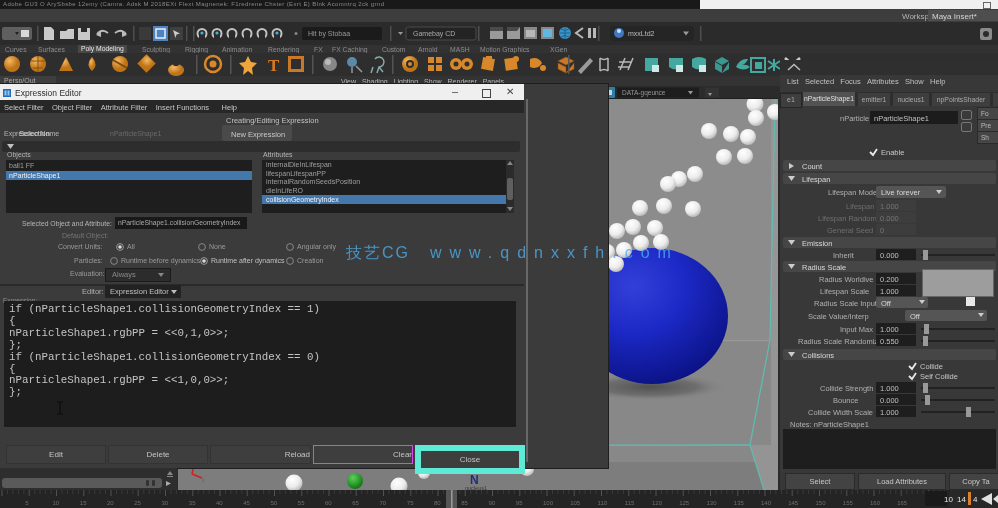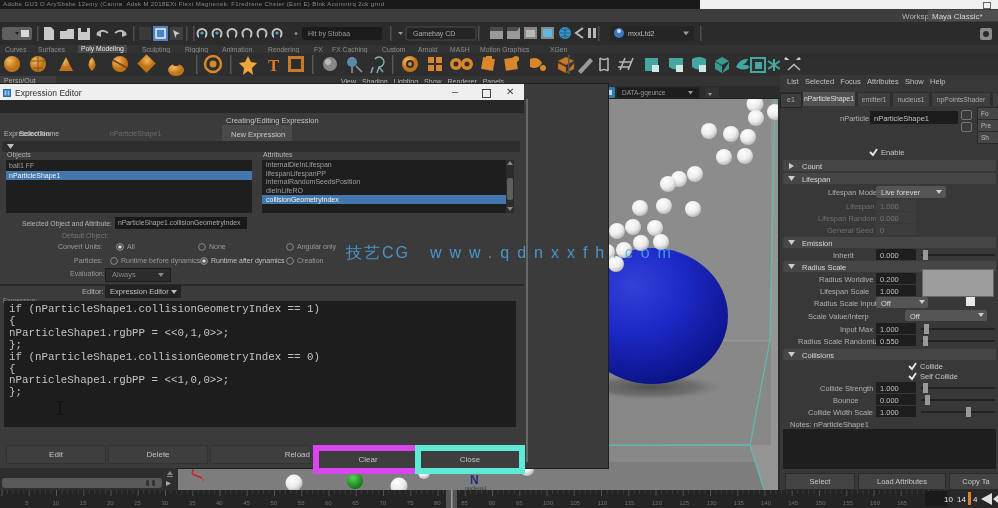--- a/index.html
+++ b/index.html
@@ -13,21 +13,21 @@
 <div id="app">
 
 <div class="abs" id="titlebar" style="left:0;top:0;width:998px;height:9px;background:#191919;"></div>
 <div class="abs txt" style="left:3px;top:1px;font-size:6px;color:#8a8a8a;letter-spacing:.4px;">Adobe GU3 O ArySbsbe 12emy (Camra. Adsk M 2018EXt Flext Magnenek: F1redrene Chster (Exrt E) Blnk Acomntrq 2ck grnd</div>
 <div class="abs" style="left:700px;top:0;width:298px;height:9px;background:#f0f0f0;"></div>
 <div class="abs" style="left:983px;top:2px;width:6px;height:5px;border:1px solid #666;"></div>
 
 <div class="abs" id="menubar" style="left:0;top:9px;width:998px;height:13px;background:#3d3d3d;"></div>
 <div class="abs txt" style="left:886px;top:12px;font-size:8px;color:#b5b5b5;margin-left:16px;">Workspace</div>
 <div class="abs" style="left:928px;top:10px;width:70px;height:11px;background:#4e4e4e;"></div>
-<div class="abs txt" style="left:932px;top:12px;font-size:8px;color:#d5d5d5;">Maya Classic*</div>
+<div class="abs txt" style="left:932px;top:12px;font-size:8px;color:#d5d5d5;">Maya Insert*</div>
 
 <div class="abs" id="statusbar" style="left:0;top:22px;width:998px;height:23px;background:#2b2b2b;"></div>
 <svg class="abs" style="left:0;top:22px;" width="998" height="23">
   <rect x="2" y="5" width="30" height="13" rx="2" fill="#5f5f5f"></rect>
   <rect x="21" y="8" width="8" height="7" fill="#d8d8d8"></rect>
   <path d="M15 10 l4 0 -2 3 z" fill="#222"></path>
   <g fill="#4e4e4e">
         <rect x="37" y="4" width="1.5" height="15"></rect>
         <rect x="133" y="4" width="1.5" height="15"></rect>
         <rect x="186" y="4" width="1.5" height="15"></rect>
@@ -339,20 +339,21 @@
         <rect x="0" y="1" width="8" height="8" fill="#1d6fb8"></rect>
         <rect x="1.5" y="2.5" width="2" height="5" fill="#9cc4e4"></rect>
         <rect x="4.5" y="2.5" width="2" height="5" fill="#9cc4e4"></rect>
       </svg>
   <div class="abs txt" style="left:15px;top:3.5px;font-size:8.5px;color:#2e2e2e;">Expression Editor</div>
   <div class="abs txt" style="left:452px;top:1px;font-size:11px;color:#444;">–</div>
   <div class="abs" style="left:482px;top:5px;width:7px;height:7px;border:1px solid #444;"></div>
   <div class="abs txt" style="left:506px;top:2px;font-size:10px;color:#444;">✕</div>
 
   <div class="abs" style="left:0;top:16px;width:524px;height:13px;background:#272727;"></div>
+  <div class="abs txt" style="left:4px;top:19px;font-size:7.5px;color:#c6c6c6;">Select Filter&nbsp;&nbsp;&nbsp;&nbsp;Object Filter&nbsp;&nbsp;&nbsp;&nbsp;Attribute Filter&nbsp;&nbsp;&nbsp;&nbsp;Insert Functions&nbsp;&nbsp;&nbsp;&nbsp;&nbsp;&nbsp;Help</div>
 
   <div class="abs txt" style="left:226px;top:32px;font-size:7.5px;color:#c2c2c2;">Creating/Editing Expression</div>
   <div class="abs txt" style="left:4px;top:46px;font-size:7px;color:#b5b5b5;">Expression Name</div>
   <div class="abs txt" style="left:110px;top:46px;font-size:7px;color:#6a6a6a;">nParticleShape1</div>
   <div class="abs" style="left:222px;top:41px;width:70px;height:16px;background:#4a4a4a;border-radius:2px;"></div>
   <div class="abs txt" style="left:231px;top:45.5px;font-size:7.5px;color:#c8c8c8;">New Expression</div>
 
   <div class="abs" style="left:2px;top:57px;width:518px;height:11px;background:#2d2d2d;border-radius:2px;"></div>
   <svg class="abs" style="left:7px;top:60px;" width="8" height="6">
         <path d="M0 0 h7 l-3.5 5 z" fill="#c0c0c0"></path>
@@ -443,21 +444,21 @@
 nParticleShape1.rgbPP = &lt;&lt;1,0,0&gt;&gt;;
 };</pre>
     <svg class="abs" style="left:51px;top:100px;" width="10" height="14">
           <path d="M2 1 h6 M5 1 v12 M2 13 h6" stroke="#111" stroke-width="1.6" fill="none"></path>
         </svg>
   </div>
 
   <div class="abs" style="left:6px;top:361px;width:98px;height:17px;background:#3e3e3e;border:1px solid #333;text-align:center;font-size:8px;color:#c4c4c4;line-height:17px;">Edit</div>
   <div class="abs" style="left:108px;top:361px;width:98px;height:17px;background:#3e3e3e;border:1px solid #333;text-align:center;font-size:8px;color:#c4c4c4;line-height:17px;">Delete</div>
   <div class="abs" style="left:210px;top:361px;width:99px;height:17px;background:#3e3e3e;border:1px solid #333;text-align:right;font-size:8px;color:#c4c4c4;line-height:17px;">Reload</div>
-  <div class="abs" style="left:313px;top:361px;width:98px;height:17px;background:#3e3e3e;border:6px solid #d946ef;text-align:center;font-size:8px;color:#c4c4c4;line-height:17px;">Clear</div>
+  <div class="abs" style="left:313px;top:361px;width:98px;height:17px;background:#3e3e3e;border:1px solid #d946ef;text-align:right;font-size:8px;color:#c4c4c4;line-height:17px;">Clear</div>
   <div class="abs" style="left:415px;top:361px;width:98px;height:17px;background:#3e3e3e;border:6px solid #5eead4;text-align:center;font-size:8px;color:#c4c4c4;line-height:17px;">Close</div>
 </div>
 
 <div class="abs" id="rightpanel" style="left:780px;top:60px;width:218px;height:430px;background:#383838;font-size:7.5px;color:#b8b8b8;">
   <div class="abs" style="left:0;top:0;width:218px;height:15px;background:#2f2f2f;"></div>
   <svg class="abs" style="left:7px;top:3px;" width="14" height="8">
         <path d="M1 7 L7 1.5 L13 7" stroke="#bbb" stroke-width="1.6" fill="none"></path>
       </svg>
 
   <div class="abs txt" style="left:7px;top:17px;font-size:7.5px;color:#c0c0c0;">List&nbsp;&nbsp;&nbsp;Selected&nbsp;&nbsp;&nbsp;Focus&nbsp;&nbsp;&nbsp;Attributes&nbsp;&nbsp;&nbsp;Show&nbsp;&nbsp;&nbsp;Help</div>

